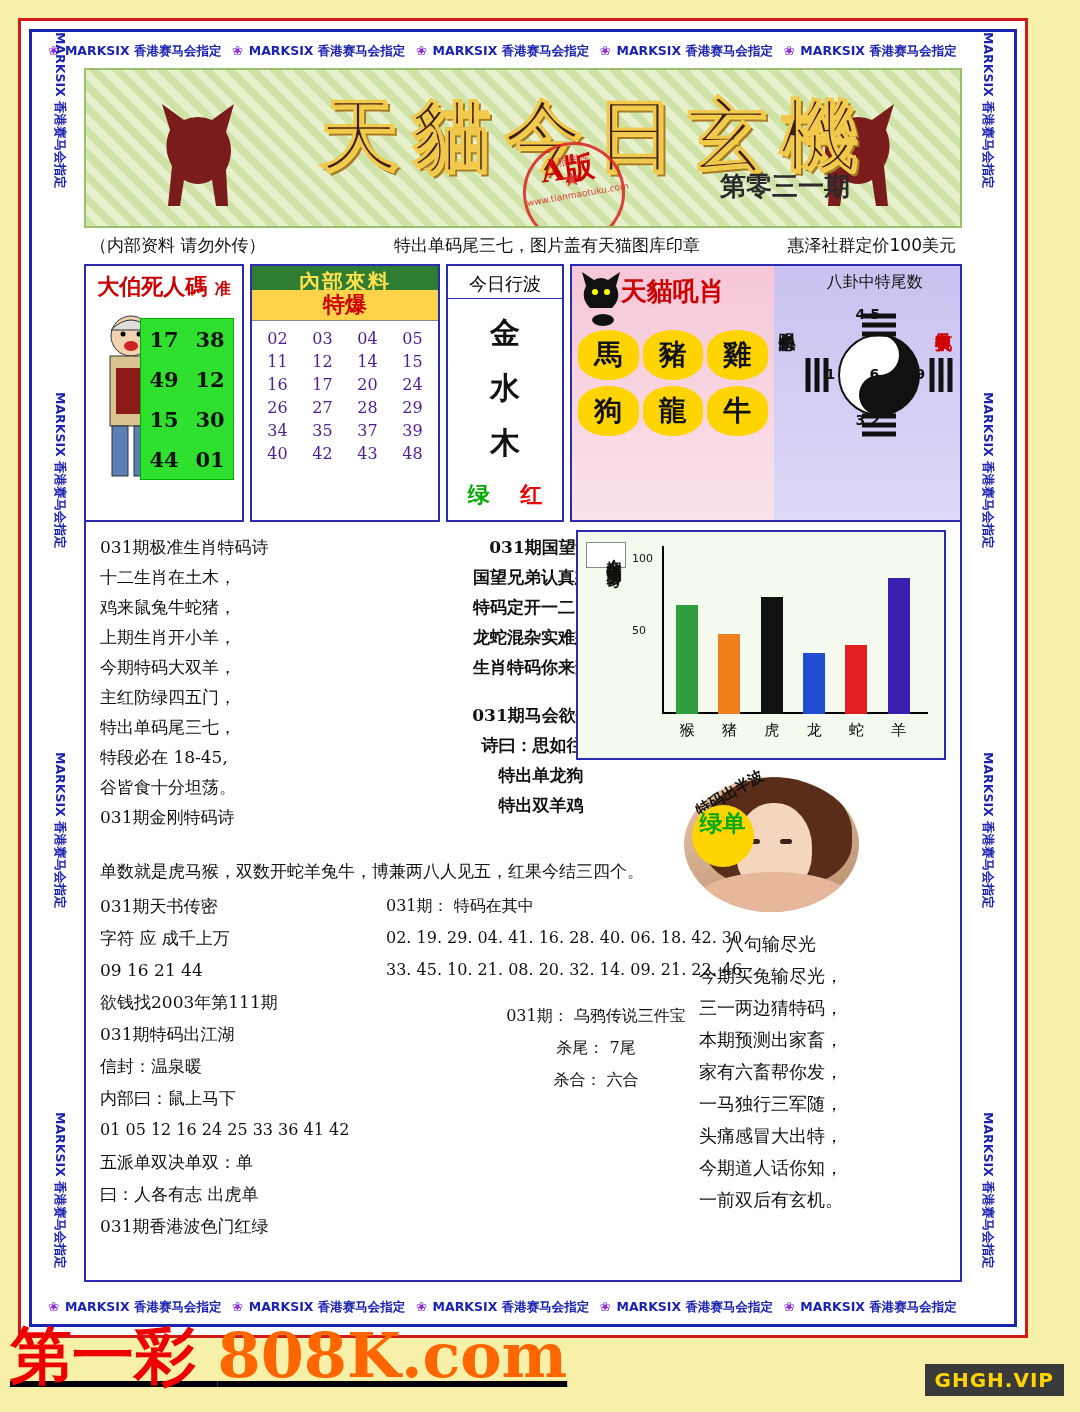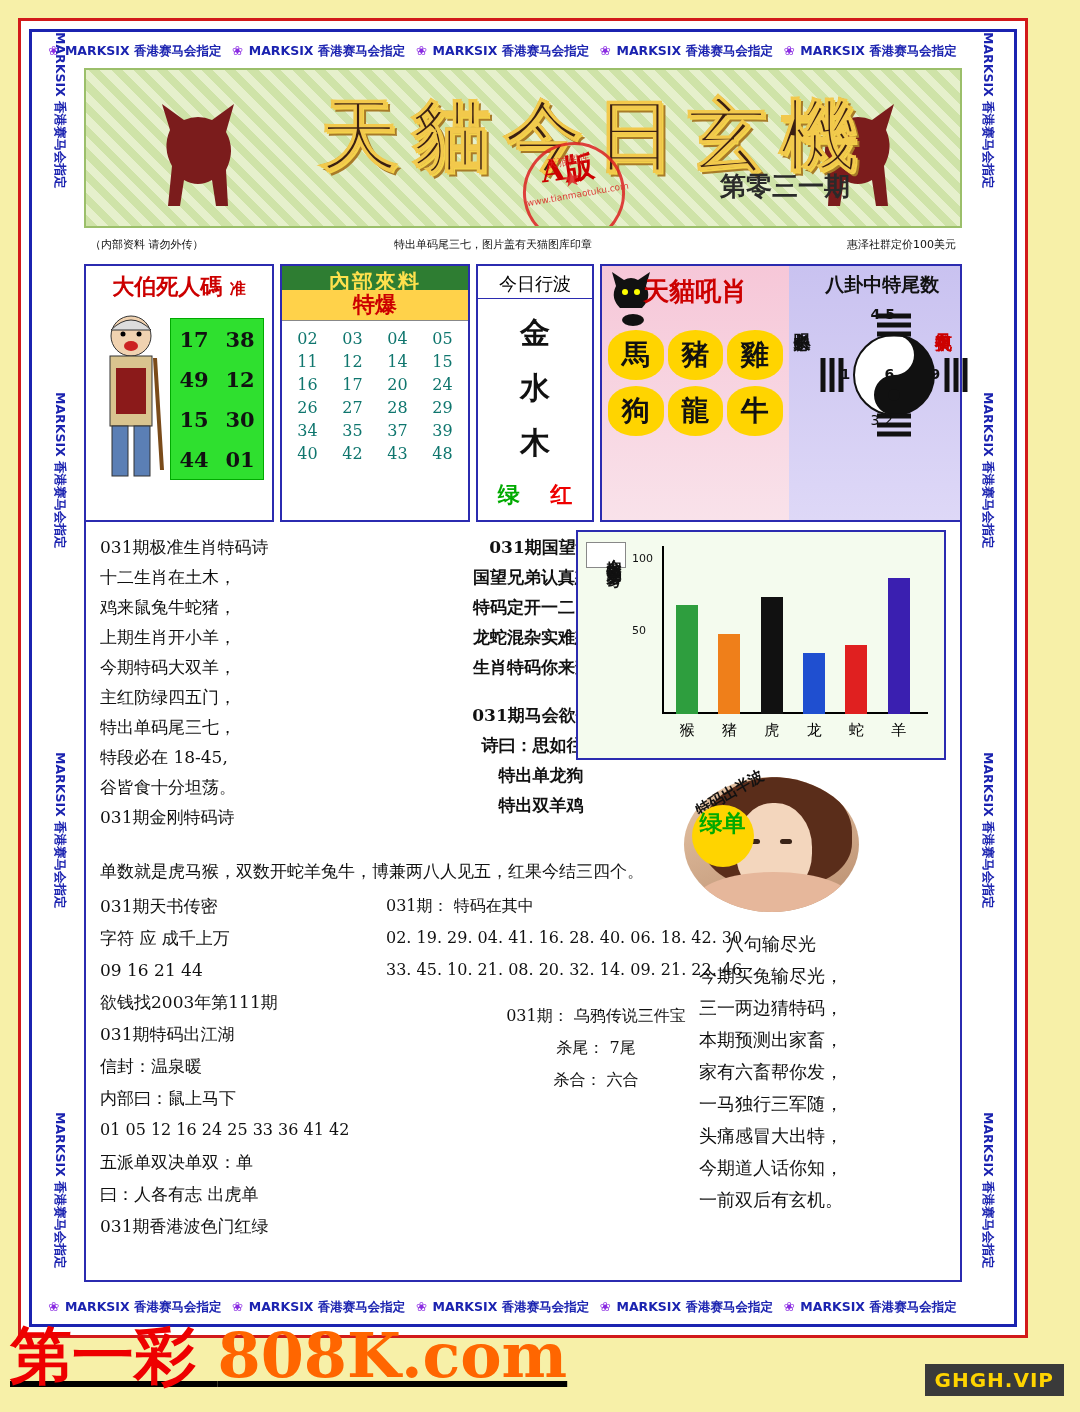--- a/index.html
+++ b/index.html
@@ -86,52 +86,52 @@
     position:absolute;left:437px;bottom:-18px;width:96px;height:96px;
     border:3px solid #d22;border-radius:50%;
     color:#d22;font-size:11px;text-align:center;
     transform:rotate(-10deg);
     opacity:.85;
   }
   .stamp .s1{margin-top:8px;font-size:11px;}
   .stamp .star{font-size:22px;line-height:22px;}
   .stamp .s2{font-size:9px;}
   .subbar{
-    height:34px;line-height:34px;font-size:11px;color:#111;
+    height:34px;line-height:34px;font-size:17px;color:#111;
     position:relative;
   }
   .subbar .a{position:absolute;left:6px;}
   .subbar .b{position:absolute;left:310px;}
   .subbar .c{position:absolute;right:6px;}
 
   
   .row1{display:flex;gap:6px;height:258px;margin-top:2px;}
   .box{border:2px solid #2b2bb0;box-sizing:border-box;position:relative;background:#fff;}
-  .b1{width:190px;}
+  .b1{width:160px;}
   .b1 .hdr{font-size:22px;font-weight:bold;color:#c00;text-align:center;padding-top:6px;
     font-family:"DejaVu Serif","Liberation Serif",serif;}
   .b1 .hdr .zhun{color:#c00;font-size:16px;}
   .b1 .oldman{position:absolute;left:6px;top:44px;width:78px;height:170px;}
   .b1 .nums{position:absolute;right:8px;top:52px;width:92px;height:160px;
     background:#2fe02f;border:1px solid #0a0;
     display:grid;grid-template-columns:1fr 1fr;align-items:center;
     font-family:"DejaVu Serif","Liberation Serif",serif;
     font-size:21px;font-weight:bold;text-align:center;color:#111;}
   .b2{width:190px;}
   .b2 .tophdr{height:54px;background:#2e7d32;border-bottom:1px solid #888;
     position:relative;overflow:hidden;}
   .b2 .tophdr .t1{position:absolute;top:2px;left:0;right:0;text-align:center;
     color:#ffe14d;font-size:21px;font-weight:bold;letter-spacing:2px;
     font-family:"DejaVu Serif","Liberation Serif",serif;}
   .b2 .tophdr .t2{position:absolute;bottom:0px;left:0;right:0;text-align:center;
     color:#c00;font-size:22px;font-weight:bold;background:#ffd24a;
     font-family:"DejaVu Serif","Liberation Serif",serif;}
   .b2 .grid{padding:8px 6px;display:grid;grid-template-columns:repeat(4,1fr);
     gap:4px 6px;font-family:"DejaVu Serif","Liberation Serif",serif;
-    font-size:16px;text-align:center;color:#0f766e;}
+    font-size:16px;text-align:center;color:#4c1d95;}
   .b3{width:118px;}
   .b3 .hdr{text-align:center;font-size:18px;padding:6px 0 2px;border-bottom:1px solid #2b2bb0;
     font-family:"DejaVu Serif","Liberation Serif",serif;}
   .b3 .el{text-align:center;font-size:30px;font-weight:bold;margin-top:14px;
     font-family:"DejaVu Serif","Liberation Serif",serif;color:#111;}
   .b3 .colors{text-align:center;margin-top:16px;font-size:22px;font-weight:bold;
     font-family:"DejaVu Serif","Liberation Serif",serif;}
   .b3 .green{color:#0a0;}
   .b3 .red{color:#e00;}
   .b4{flex:1;display:flex;}
@@ -142,21 +142,21 @@
   .b4 .left .blackcat{position:absolute;left:6px;top:4px;width:46px;height:44px;}
   .b4 .left .bar{position:absolute;top:48px;left:20px;right:20px;height:12px;
     background:#111;border-radius:50%;}
   .b4 .zodiacs{position:absolute;top:64px;left:6px;right:6px;
     display:grid;grid-template-columns:repeat(3,1fr);gap:6px 4px;}
   .b4 .zodiacs div{background:#ffd400;border-radius:50%/40%;text-align:center;
     font-size:28px;font-weight:bold;color:#111;padding:6px 0;
     font-family:"DejaVu Serif","Liberation Serif",serif;}
   .b4 .right{width:50%;background:linear-gradient(#c9c2f0,#ded8f7);position:relative;}
   .b4 .right .t{position:absolute;top:6px;left:16px;right:0;text-align:center;
-    font-size:19px;font-weight:bold;color:#111;
+    font-size:16px;font-weight:normal;color:#111;
     font-family:"DejaVu Serif","Liberation Serif",serif;}
   .b4 .right .vl{position:absolute;left:4px;top:54px;width:22px;font-size:17px;
     font-weight:bold;color:#111;writing-mode:vertical-rl;
     font-family:"DejaVu Serif","Liberation Serif",serif;}
   .b4 .right .vr{position:absolute;right:4px;top:54px;width:22px;font-size:17px;
     font-weight:bold;color:#c00;writing-mode:vertical-rl;
     font-family:"DejaVu Serif","Liberation Serif",serif;}
   .bagua{position:absolute;left:30px;top:34px;width:150px;height:150px;}
 
   
@@ -412,21 +412,21 @@
               </div>
               <div style="position:absolute;left:22px;top:66px;font-size:14px;font-weight:bold;color:#111;">
                 <span>1</span>
               </div>
               <div style="position:absolute;left:66px;top:66px;font-size:14px;font-weight:bold;color:#111;">
                 <span>6</span>
               </div>
               <div style="position:absolute;left:112px;top:66px;font-size:14px;font-weight:bold;color:#111;">
                 <span>9</span>
               </div>
-              <div style="position:absolute;left:52px;top:112px;font-size:14px;font-weight:normal;color:#111;">
+              <div style="position:absolute;left:52px;top:112px;font-size:14px;font-weight:bold;color:#111;">
                 <span>3</span>
                 <span>2</span>
               </div>
             </div>
           </div>
         </div>
       </div>
 
       <div class="main">
 

